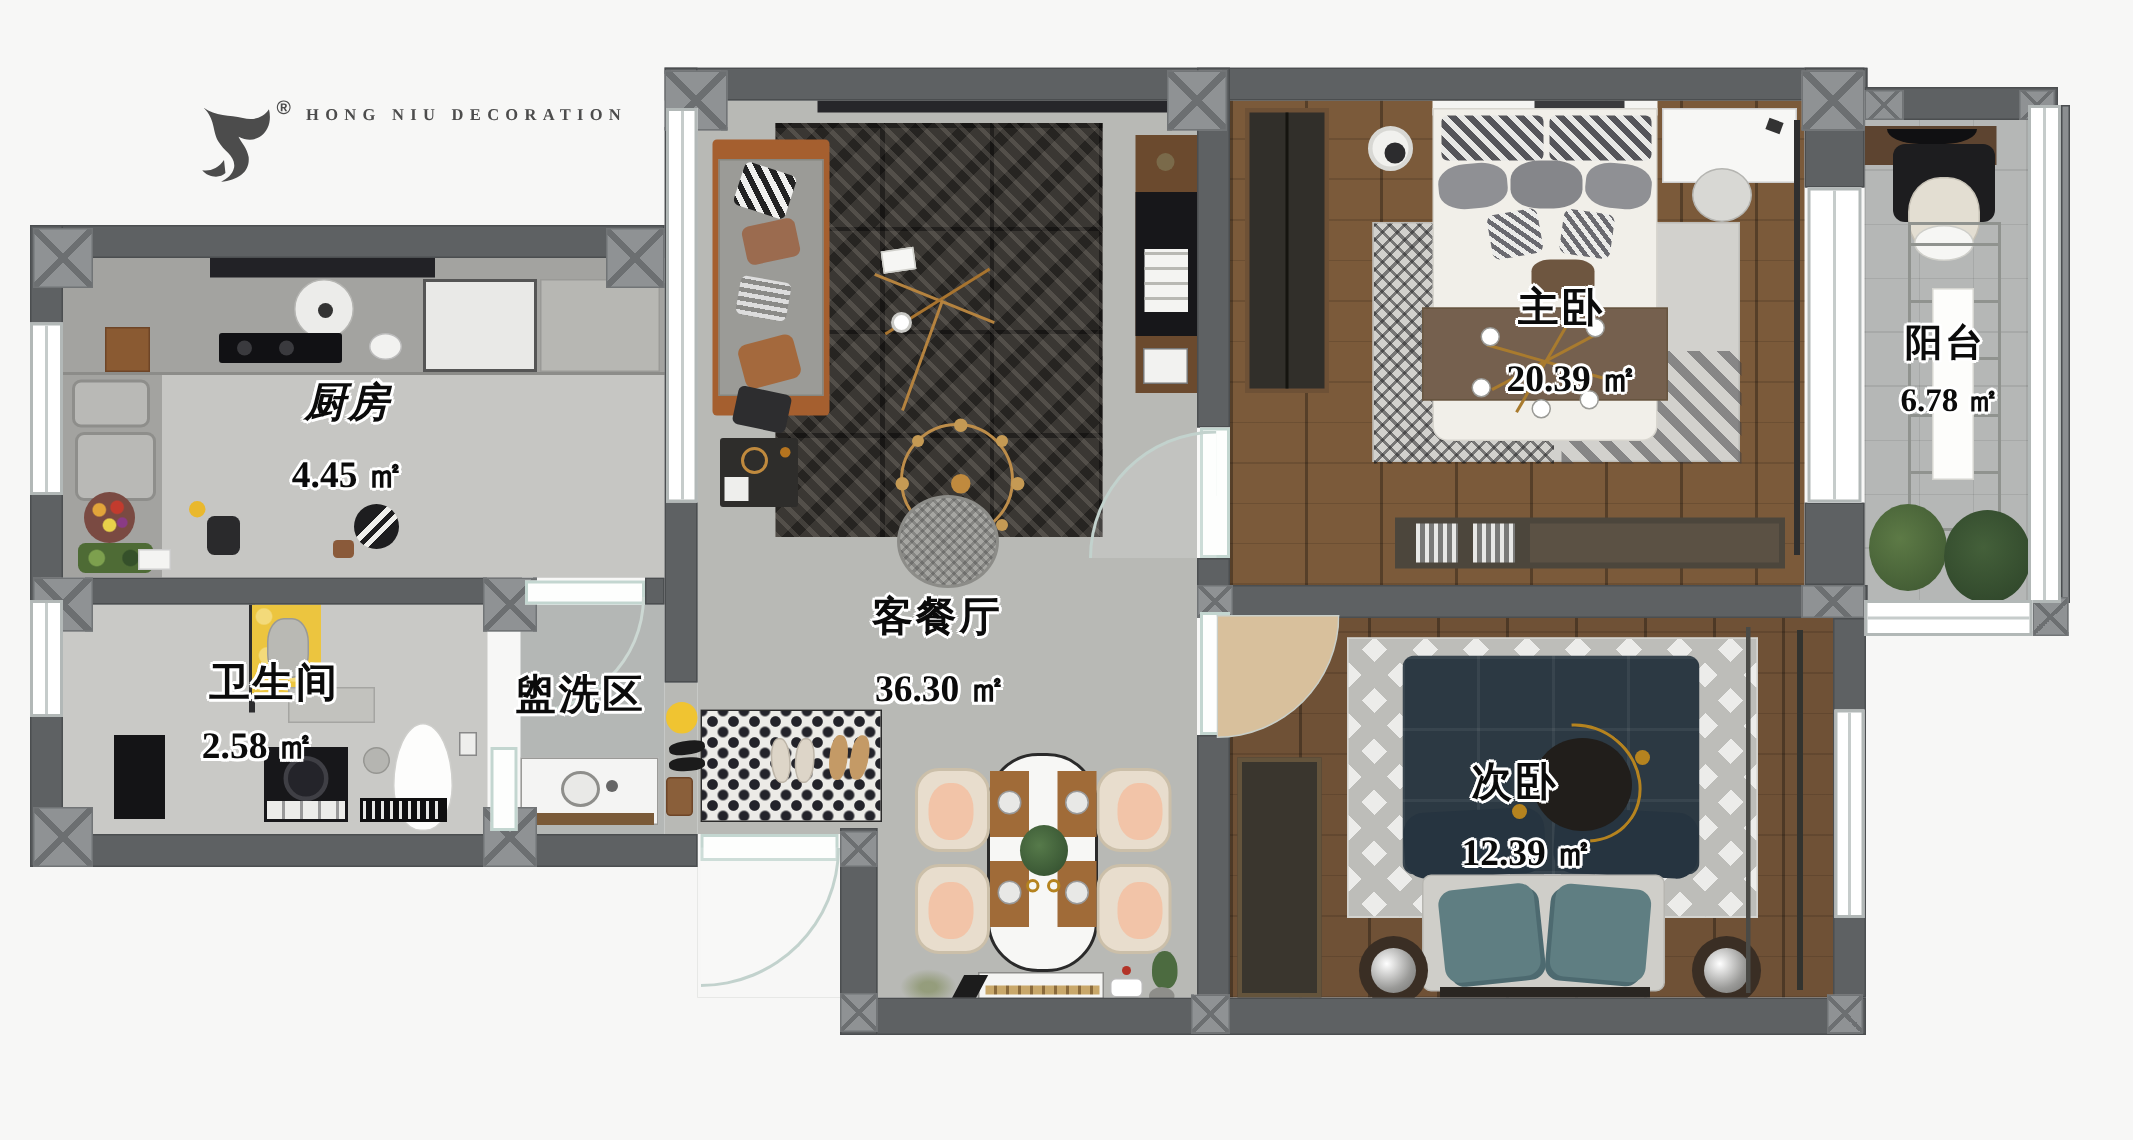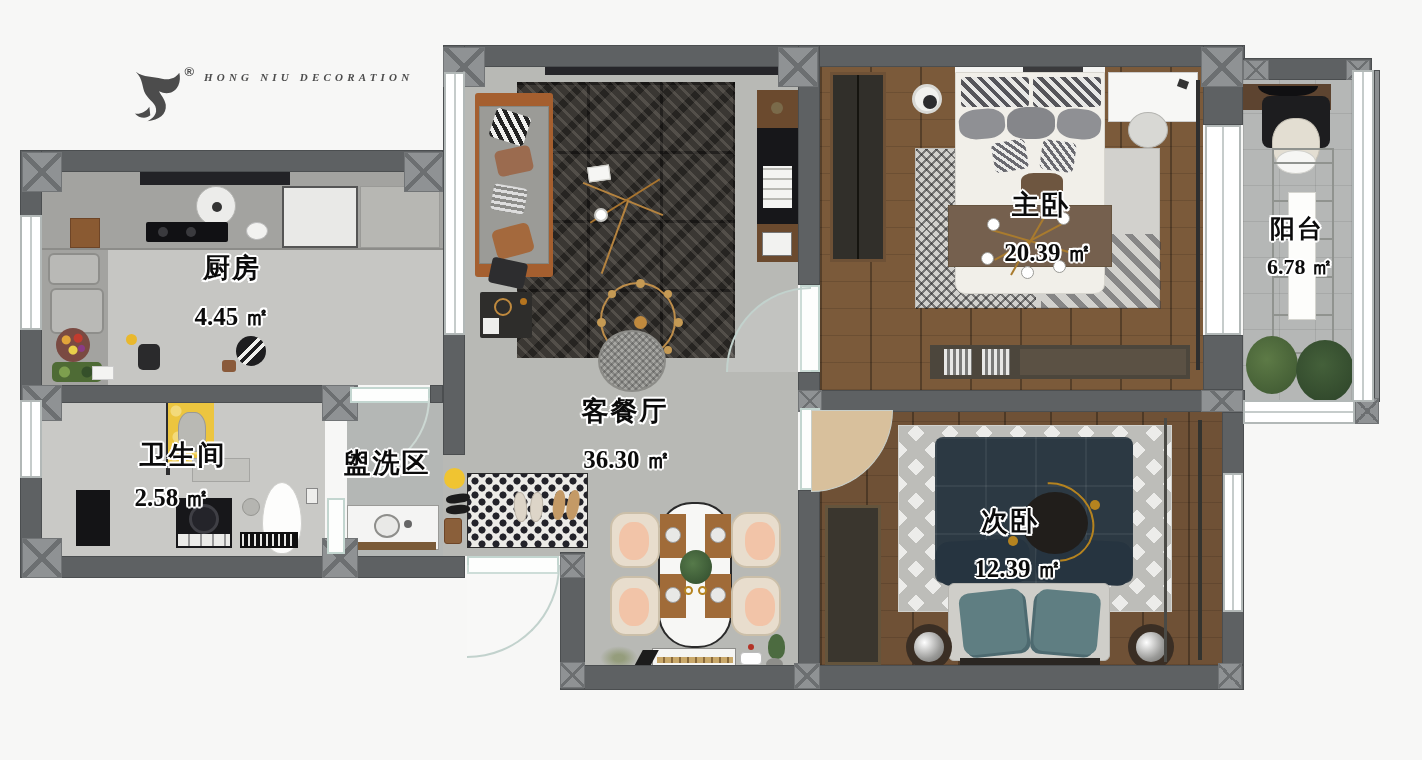--- a/index.html
+++ b/index.html
@@ -21,21 +21,21 @@
         repeating-linear-gradient(0deg,rgba(0,0,0,.12) 0 1px,transparent 1px 27px);}
   .wood2{background:#6f5136;background-image:repeating-linear-gradient(90deg,rgba(0,0,0,.30) 0 2px,transparent 2px 46px),
         repeating-linear-gradient(0deg,rgba(0,0,0,.12) 0 1px,transparent 1px 27px);}
   .lbl{position:absolute;transform:translate(-50%,-50%);text-align:center;white-space:nowrap;color:#0b0b0b;font-weight:700;
        text-shadow:2px 0 0 #fff,-2px 0 0 #fff,0 2px 0 #fff,0 -2px 0 #fff,1.5px 1.5px 0 #fff,-1.5px -1.5px 0 #fff,1.5px -1.5px 0 #fff,-1.5px 1.5px 0 #fff;}
   .lbl .nm{font-size:27px;letter-spacing:2px;font-family:"DejaVu Sans",sans-serif;}
   .lbl .ar{font-size:25px;font-family:"Liberation Serif","DejaVu Serif",serif;}
   #logo{position:absolute;left:128px;top:68px;display:flex;align-items:flex-start;color:#4c4c4c;}
   #logo .txt{margin-left:14px;}
   #logo .cn{font-size:31px;font-weight:700;letter-spacing:11px;font-family:"DejaVu Sans",sans-serif;}
-  #logo .en{font-size:11px;font-weight:700;letter-spacing:4.2px;margin-top:3px;font-family:"Liberation Serif",serif;font-style:italic;}
+  #logo .en{font-size:11px;font-weight:700;letter-spacing:4.2px;margin-top:3px;font-family:"Liberation Serif",serif;}
   #logo .reg{font-size:13px;font-weight:700;vertical-align:top;}
   .dot{position:absolute;border-radius:50%;}
 </style>
 </head>
 <body>
 
 <div id="stage">
 
   <div class="f" style="left:42px;top:172px;width:401px;height:213px;background:#c6c6c3;"></div>
   <div class="f tilegrid56" style="left:108px;top:250px;width:335px;height:135px;background:#c6c6c3;"></div>
@@ -312,21 +312,21 @@
   <div class="leaf" style="left:467px;top:556px;width:92px;height:18px;"></div>
   <div class="f" style="left:467px;top:565px;width:93px;height:93px;border-right:2px solid #c2d2cd;border-bottom:2px solid #c2d2cd;border-bottom-right-radius:100% 100%;background:rgba(255,255,255,.18);"></div>
   <div class="leaf" style="left:800px;top:285px;width:20px;height:87px;"></div>
   <div class="f" style="left:726px;top:287px;width:85px;height:85px;border-top:2px solid #c2d2cd;border-left:2px solid #c2d2cd;border-top-left-radius:100% 100%;background:rgba(255,255,255,.15);"></div>
   <div class="leaf" style="left:800px;top:408px;width:20px;height:82px;"></div>
   <div class="f" style="left:811px;top:410px;width:82px;height:82px;background:#d8c09c;border-bottom-right-radius:100% 100%;border:1px solid #c9cfc9;"></div>
   <div class="leaf" style="left:350px;top:387px;width:80px;height:16px;"></div>
   <div class="f" style="left:350px;top:398px;width:80px;height:78px;border-right:2px solid #ccd8d3;border-bottom:2px solid #ccd8d3;border-bottom-right-radius:100% 100%;"></div>
   <div class="leaf" style="left:327px;top:498px;width:18px;height:56px;"></div>
 
-  <div class="lbl" style="left:232px;top:268px;"><span class="nm">厨房</span></div>
+  <div class="lbl" style="left:232px;top:268px;font-style:italic;"><span class="nm">厨房</span></div>
   <div class="lbl" style="left:232px;top:316px;"><span class="ar">4.45 ㎡</span></div>
   <div class="lbl" style="left:183px;top:455px;"><span class="nm">卫生间</span></div>
   <div class="lbl" style="left:172px;top:497px;"><span class="ar">2.58 ㎡</span></div>
   <div class="lbl" style="left:387px;top:463px;"><span class="nm">盥洗区</span></div>
   <div class="lbl" style="left:625px;top:411px;"><span class="nm">客餐厅</span></div>
   <div class="lbl" style="left:627px;top:459px;"><span class="ar">36.30 ㎡</span></div>
   <div class="lbl" style="left:1041px;top:205px;"><span class="nm">主卧</span></div>
   <div class="lbl" style="left:1048px;top:252px;"><span class="ar">20.39 ㎡</span></div>
   <div class="lbl" style="left:1010px;top:521px;"><span class="nm">次卧</span></div>
   <div class="lbl" style="left:1018px;top:568px;"><span class="ar">12.39 ㎡</span></div>

